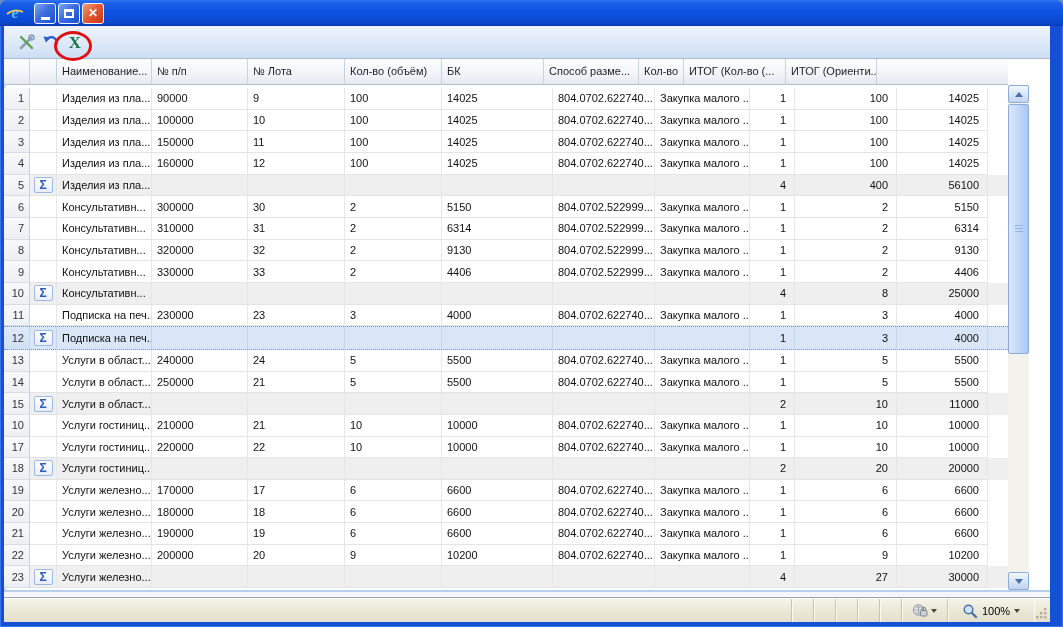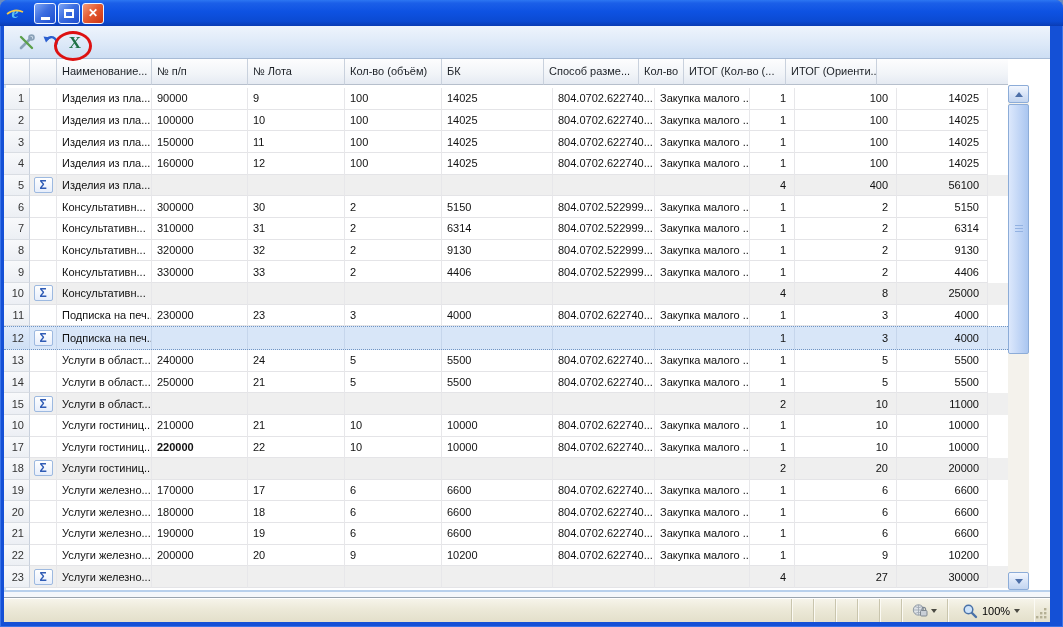--- a/index.html
+++ b/index.html
@@ -372,21 +372,21 @@
             <div class="cell c-bk" style="width: 102px; flex: 0 0 102px;">804.0702.622740...</div>
             <div class="cell c-sp" style="width: 95px; flex: 0 0 95px;">Закупка малого ...</div>
             <div class="cell c-k a-right" style="width: 45px; flex: 0 0 45px;">1</div>
             <div class="cell c-i1 a-right" style="width: 102px; flex: 0 0 102px;">10</div>
             <div class="cell c-i2 a-right" style="width: 91px; flex: 0 0 91px;">10000</div>
           </div>
           <div class="row">
             <div class="cell c-n" style="width: 26px; flex: 0 0 26px;">17</div>
             <div class="cell c-sum" style="width: 27px; flex: 0 0 27px;"></div>
             <div class="cell c-name" style="width: 95px; flex: 0 0 95px;">Услуги гостиниц...</div>
-            <div class="cell c-npp" style="width: 96px; flex: 0 0 96px; font-weight: bold;">220000</div>
+            <div class="cell c-npp" style="width: 96px; flex: 0 0 96px;">220000</div>
             <div class="cell c-lot" style="width: 97px; flex: 0 0 97px;">22</div>
             <div class="cell c-qty" style="width: 97px; flex: 0 0 97px;">10</div>
             <div class="cell c-orient" style="width: 111px; flex: 0 0 111px;">10000</div>
             <div class="cell c-bk" style="width: 102px; flex: 0 0 102px;">804.0702.622740...</div>
             <div class="cell c-sp" style="width: 95px; flex: 0 0 95px;">Закупка малого ...</div>
             <div class="cell c-k a-right" style="width: 45px; flex: 0 0 45px;">1</div>
             <div class="cell c-i1 a-right" style="width: 102px; flex: 0 0 102px;">10</div>
             <div class="cell c-i2 a-right" style="width: 91px; flex: 0 0 91px;">10000</div>
           </div>
           <div class="row sum">

